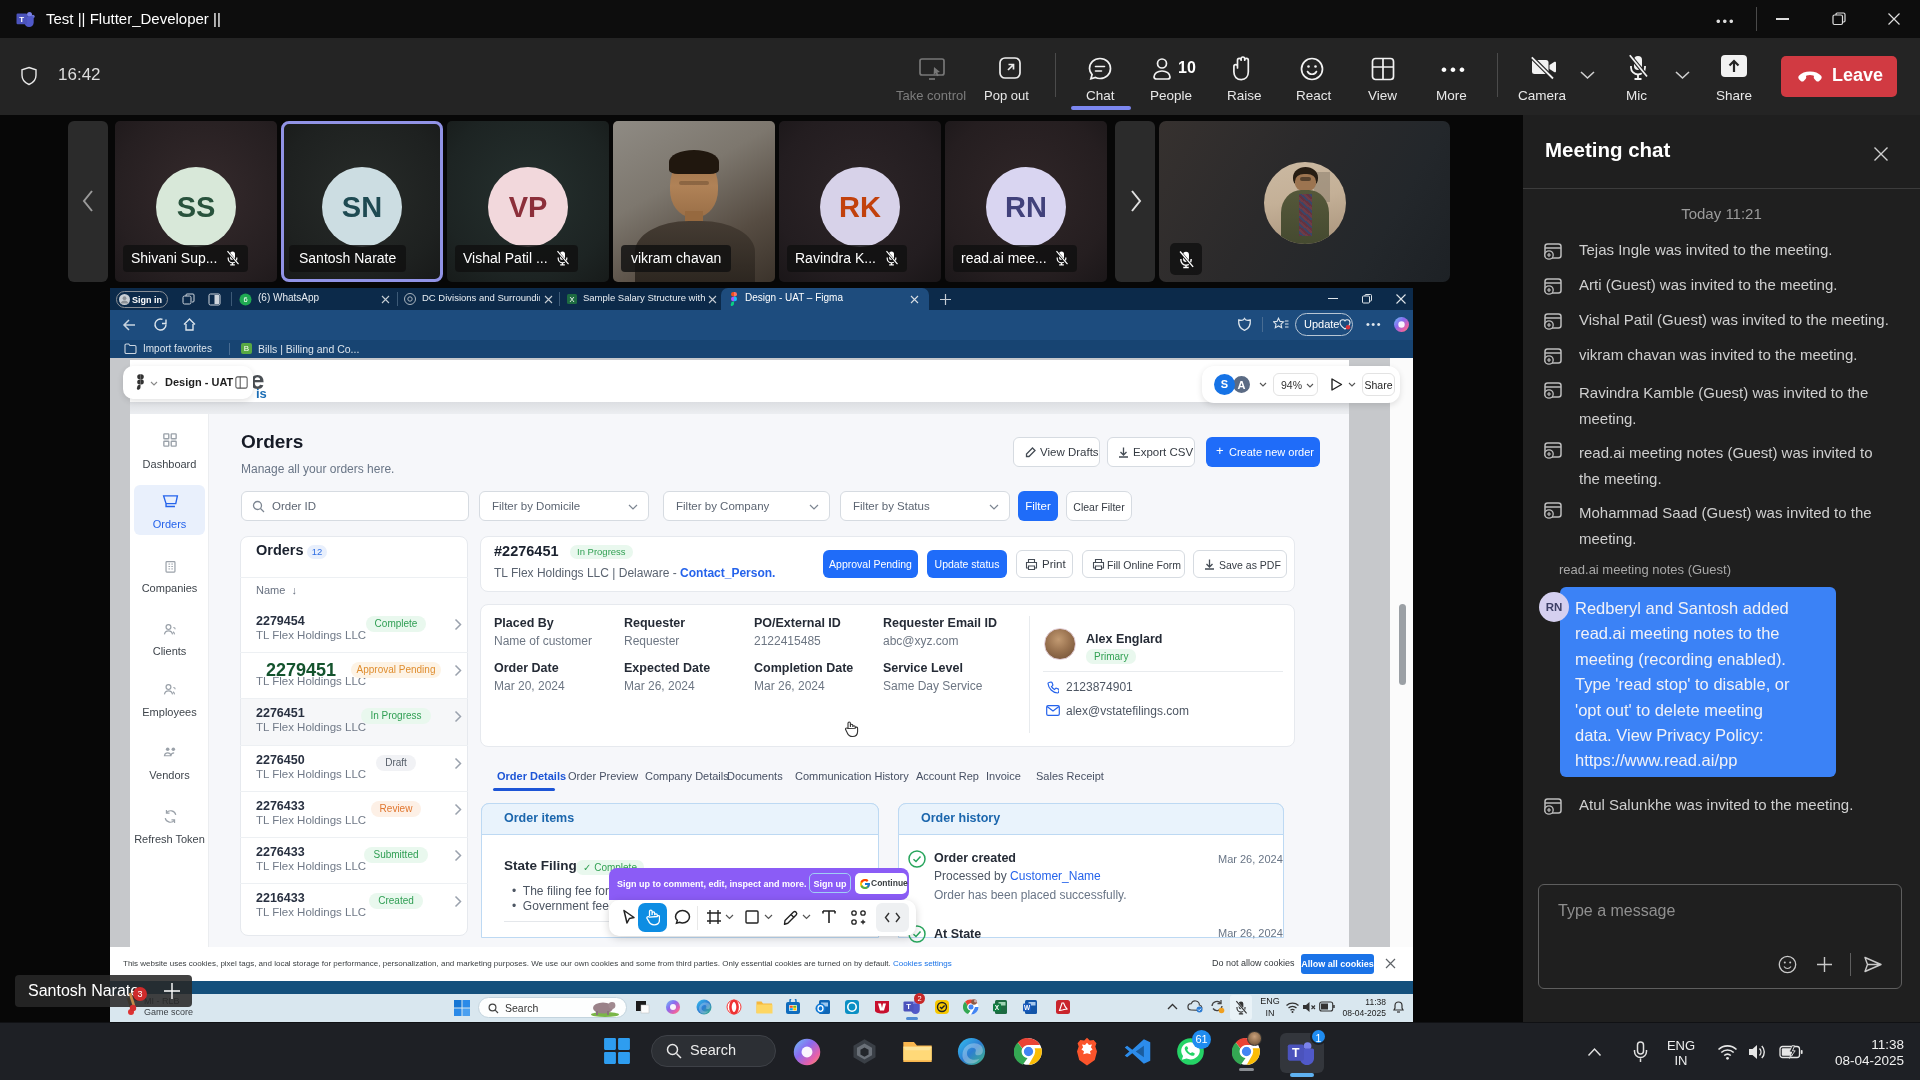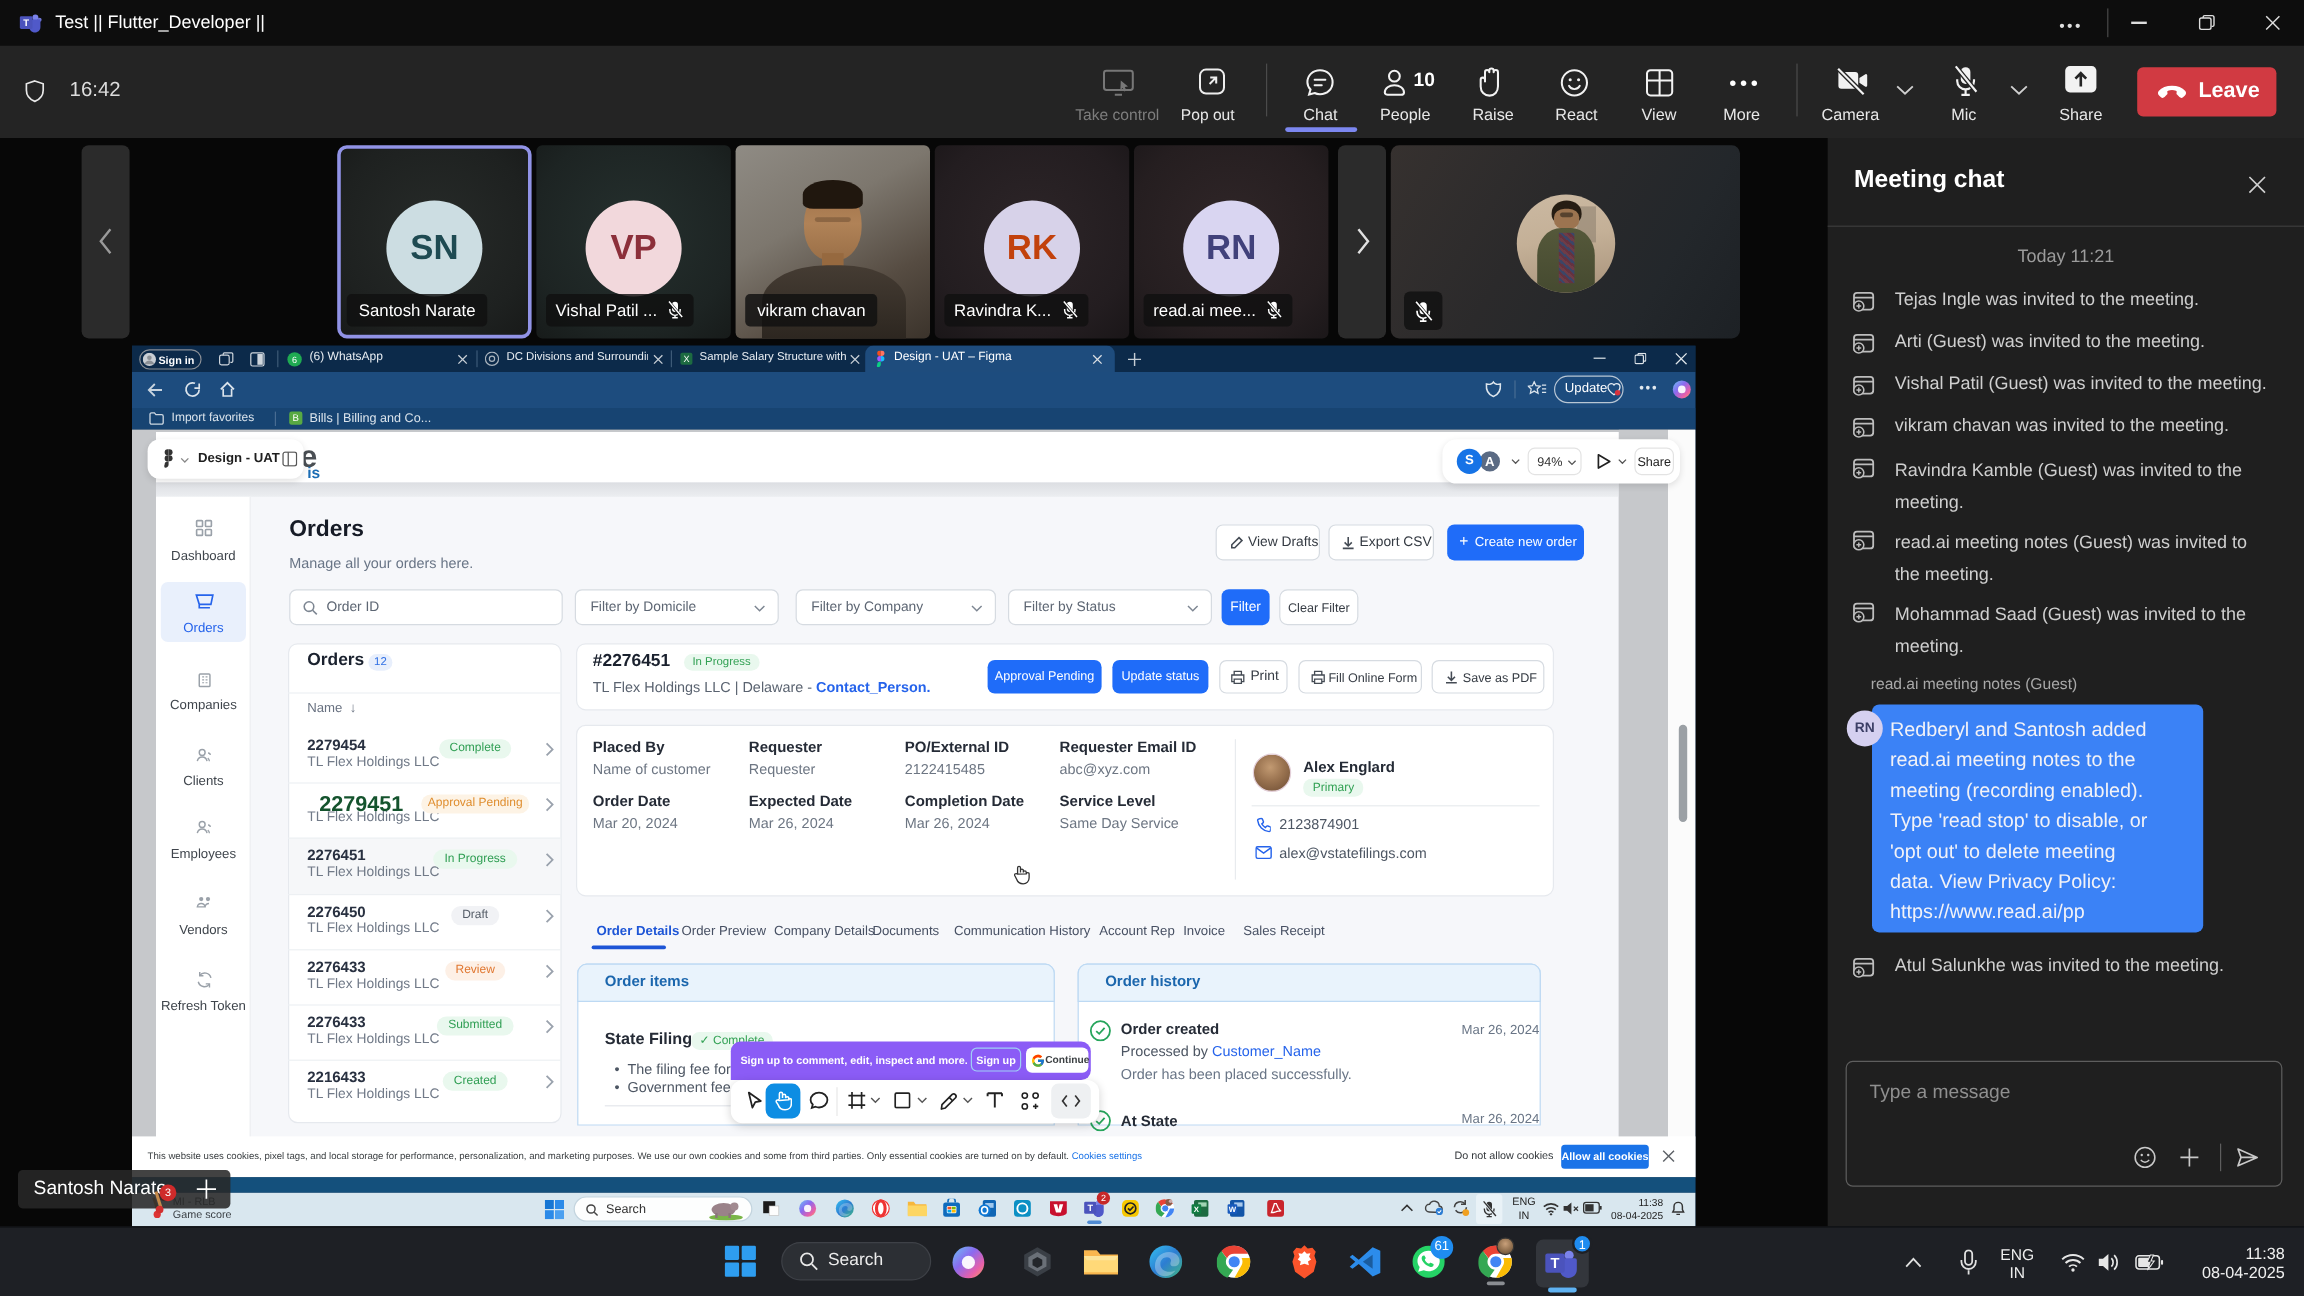--- a/index.html
+++ b/index.html
@@ -130,20 +130,30 @@
 </div>
 
 <div class="abs" id="stage" style="left:0;top:115px;width:1523px;height:907px;background:#070707;">
 
   <div class="abs" style="left:68px;top:6px;width:40px;height:161px;background:#2b2b2b;border-radius:6px;">
     <svg class="abs" style="left:12px;top:67px;" width="16" height="26" viewBox="0 0 16 26">
         <path d="M12 3 4 13l8 10" fill="none" stroke="#9a9a9a" stroke-width="2"></path>
       </svg>
   </div>
 
+  <div class="abs" style="left:115px;top:6px;width:162px;height:161px;border-radius:5px;background:radial-gradient(circle at 55% 45%, #352a2c 0%, #261f21 70%, #1d181a 100%);">
+    <div class="abs" style="left:41px;top:46px;width:80px;height:80px;border-radius:50%;background:#d8e8d9;text-align:center;line-height:80px;font-size:29px;font-weight:600;color:#28523c;">SS</div>
+    <div class="abs" style="left:8px;top:124px;max-width:146px;height:27px;background:rgba(16,16,16,.82);border-radius:4px;color:#fff;font-size:14px;line-height:27px;padding:0 8px;white-space:nowrap;">Shivani Sup...&nbsp;&nbsp;<svg style="display:inline-block;vertical-align:-3px;" width="15" height="16" viewBox="0 0 15 16">
+          <rect x="5" y="1.5" width="5" height="8.5" rx="2.5" fill="#fff"></rect>
+          <path d="M3.2 7.5v1a4.3 4.3 0 0 0 8.6 0v-1" fill="none" stroke="#fff" stroke-width="1.2"></path>
+          <path d="M7.5 13v1.8M5.2 14.8h4.6" stroke="#fff" stroke-width="1.2"></path>
+          <path d="M2 1l11 13" stroke="#111" stroke-width="2.4"></path>
+          <path d="M2.5 1.2l11 13" stroke="#fff" stroke-width="1.2"></path>
+        </svg></div>
+  </div>
 
   <div class="abs" style="left:281px;top:6px;width:162px;height:161px;border-radius:8px;border:3px solid #9193e6;background:radial-gradient(circle at 50% 45%, #272b29 0%, #1e2120 70%, #181a19 100%);">
     <div class="abs" style="left:38px;top:43px;width:80px;height:80px;border-radius:50%;background:#ccdde2;text-align:center;line-height:80px;font-size:29px;font-weight:600;color:#1e4a52;">SN</div>
     <div class="abs" style="left:5px;top:121px;height:27px;background:rgba(16,16,16,.82);border-radius:4px;color:#fff;font-size:14px;line-height:27px;padding:0 10px;white-space:nowrap;">Santosh Narate</div>
   </div>
 
   <div class="abs" style="left:447px;top:6px;width:162px;height:161px;border-radius:5px;background:radial-gradient(circle at 50% 45%, #25302e 0%, #1d2423 70%, #171b1a 100%);">
     <div class="abs" style="left:41px;top:46px;width:80px;height:80px;border-radius:50%;background:#f2d8dc;text-align:center;line-height:80px;font-size:29px;font-weight:600;color:#8c2f3a;">VP</div>
     <div class="abs" style="left:8px;top:124px;height:27px;background:rgba(16,16,16,.82);border-radius:4px;color:#fff;font-size:14px;line-height:27px;padding:0 8px;white-space:nowrap;">Vishal Patil ...&nbsp;&nbsp;<svg style="display:inline-block;vertical-align:-3px;" width="15" height="16" viewBox="0 0 15 16">
           <rect x="5" y="1.5" width="5" height="8.5" rx="2.5" fill="#fff"></rect>

